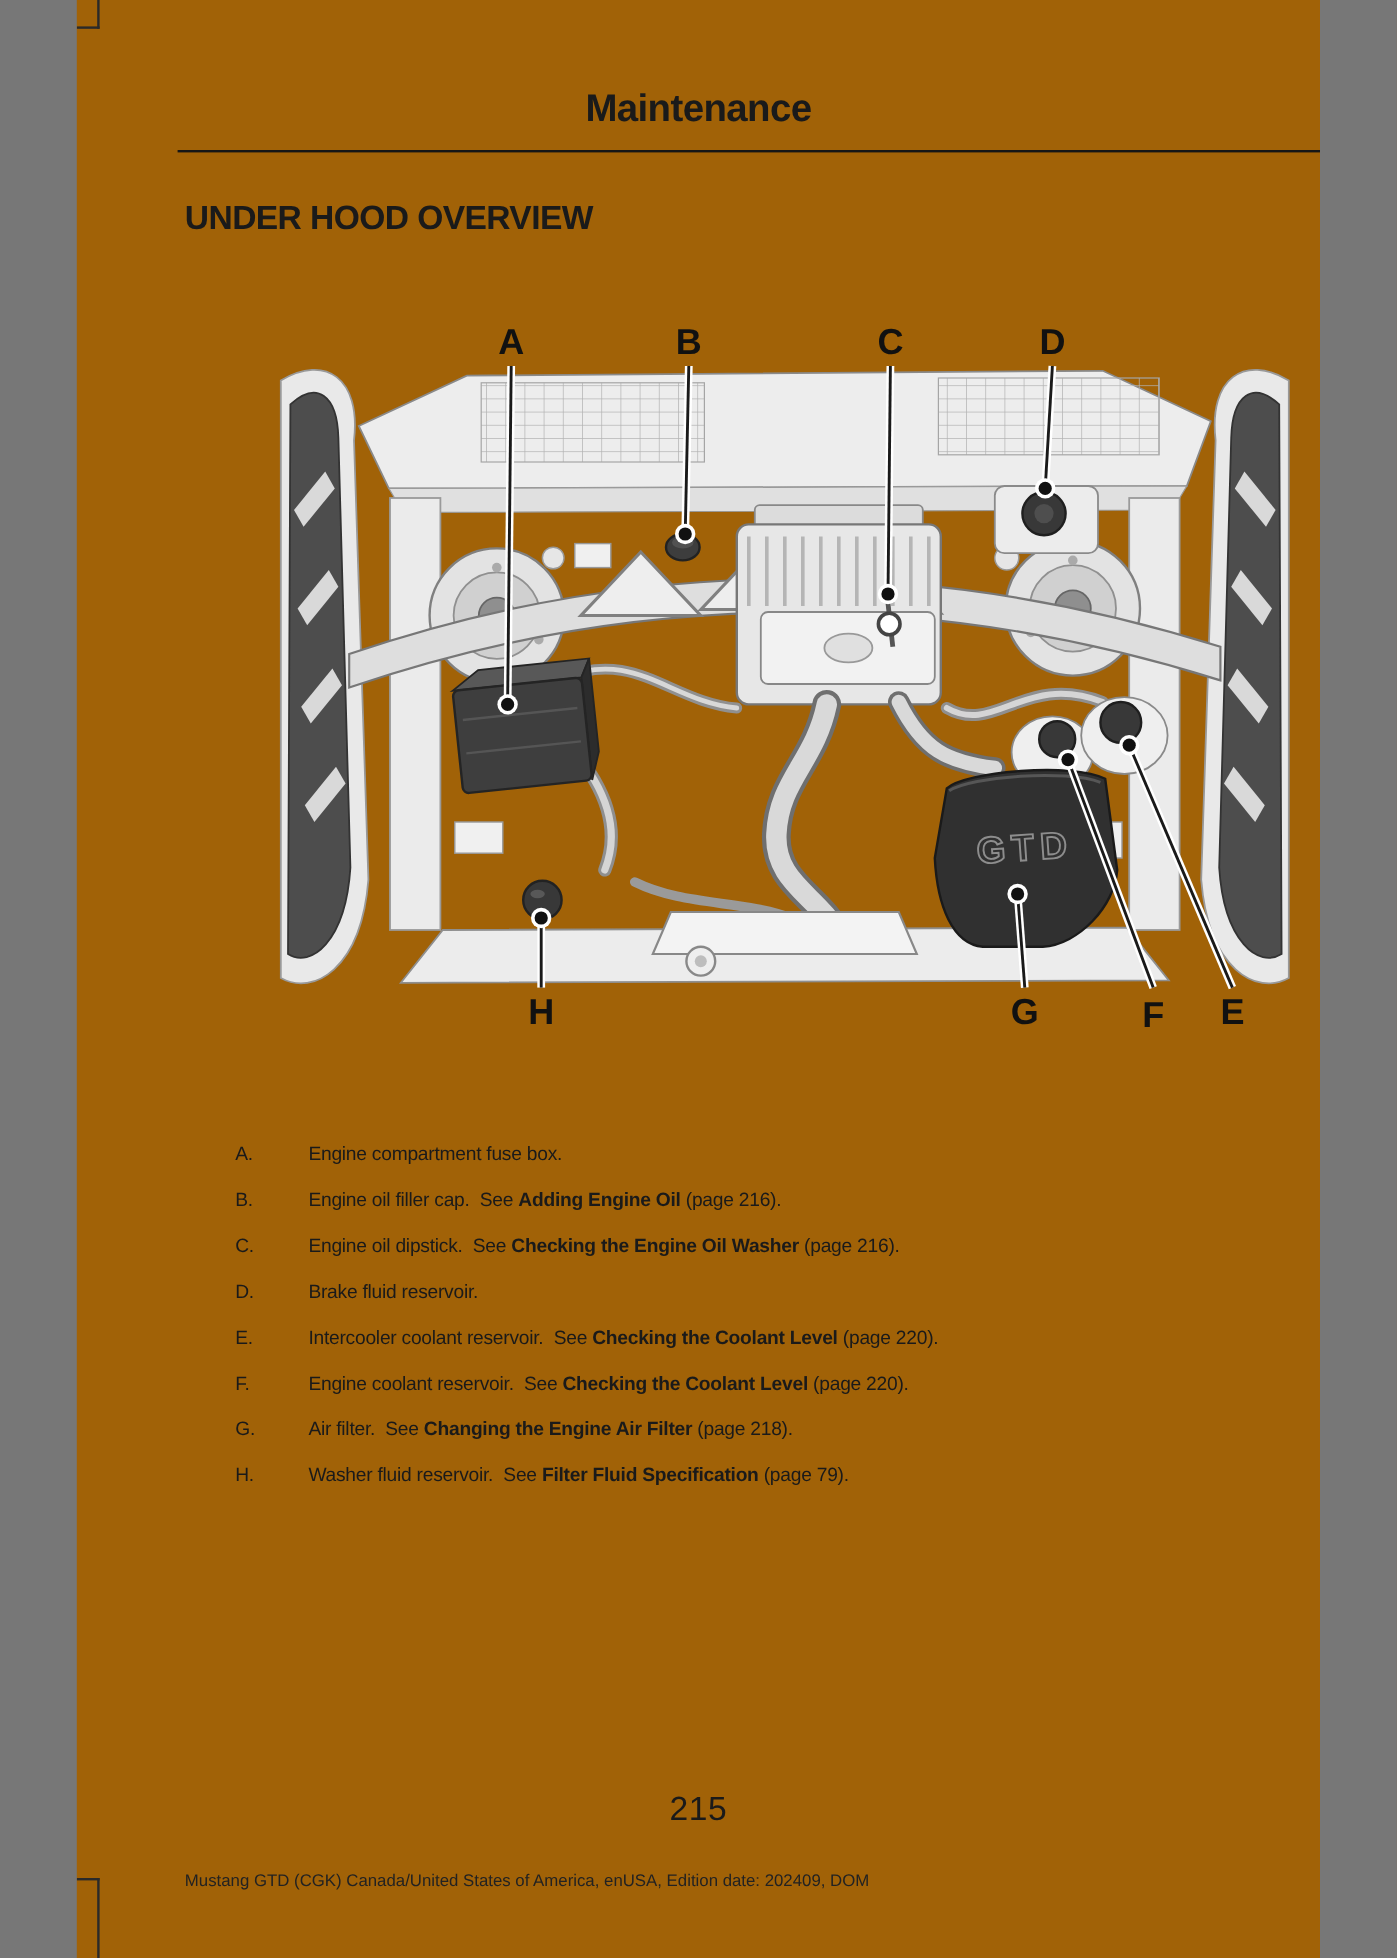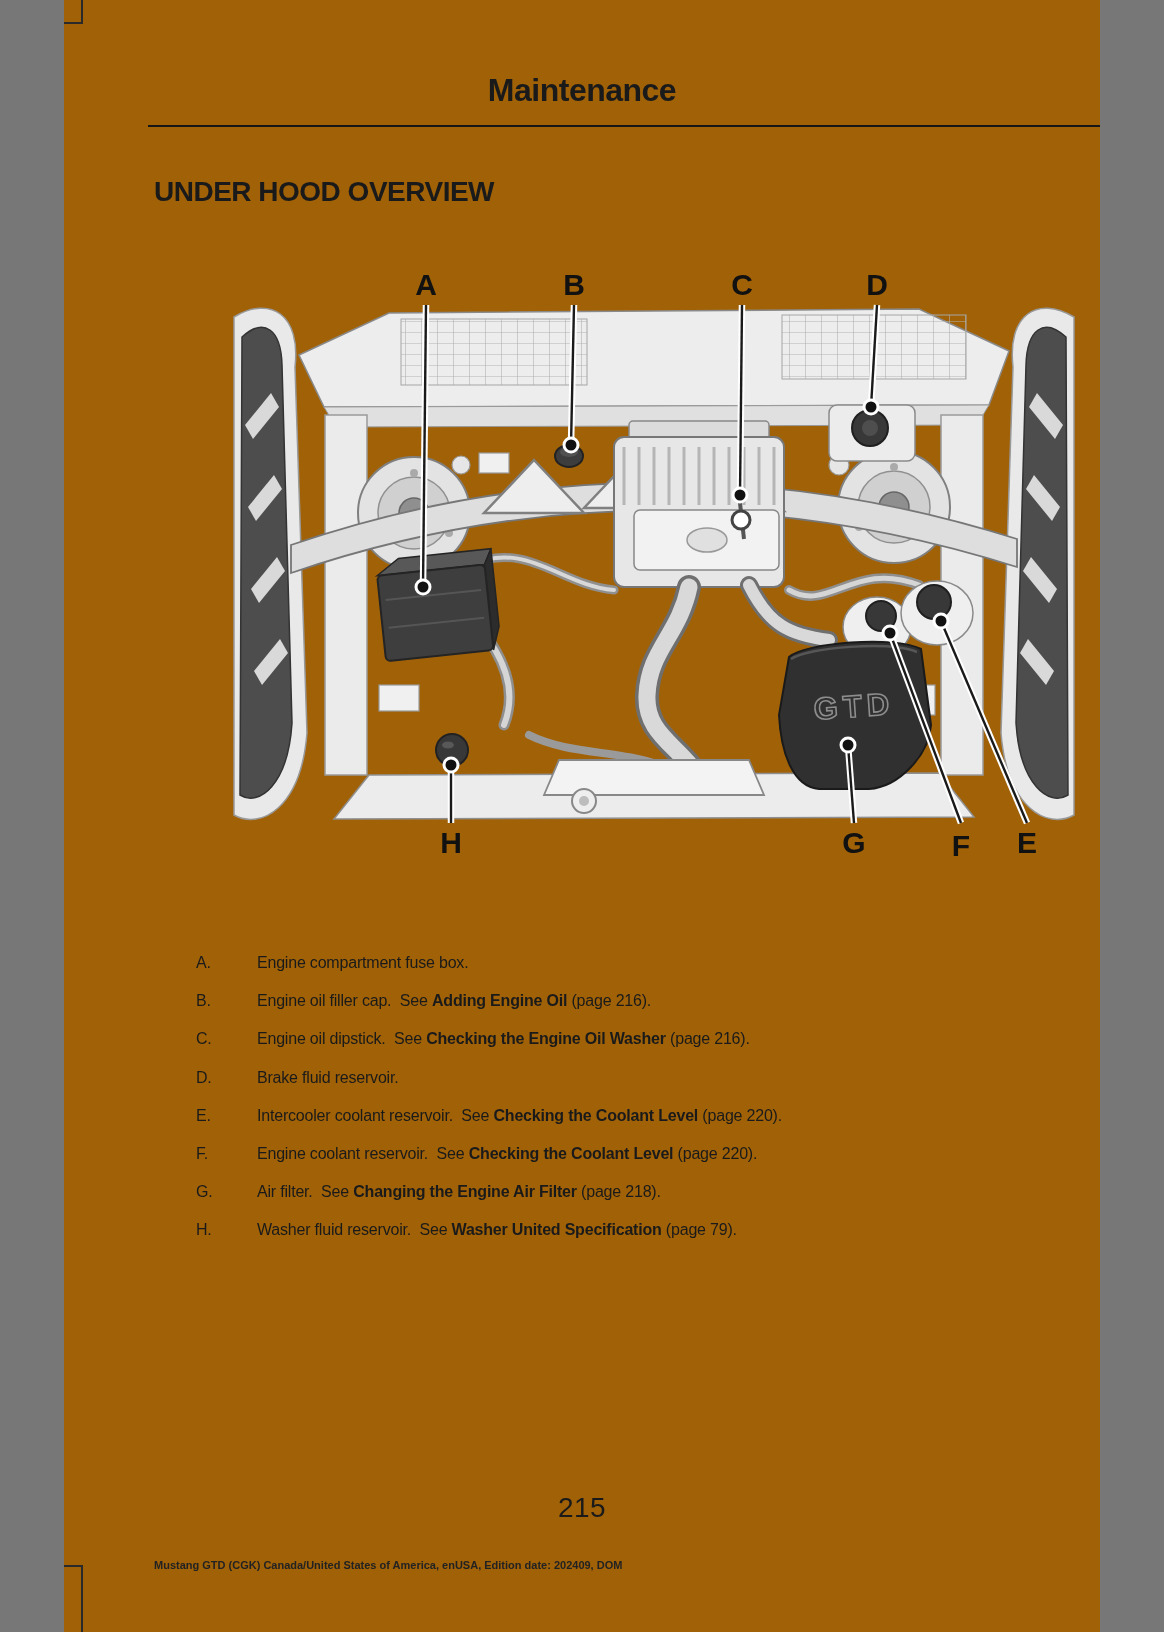--- a/index.html
+++ b/index.html
@@ -8,38 +8,38 @@
     font-family:"Liberation Sans", sans-serif;color:#1a1a1a;overflow:hidden;
     margin:0 auto;
   }
   .crop{position:absolute;background:#2a2a2a;}
   .title{
     position:absolute;top:72px;left:0;width:100%;text-align:center;
     font-size:32px;font-weight:bold;letter-spacing:-0.5px;
   }
   .rule{position:absolute;top:125px;left:84px;width:996px;height:2px;background:#161616;}
   .section{
-    position:absolute;top:176px;left:90px;
+    position:absolute;top:166px;left:90px;
     font-size:28px;font-weight:bold;letter-spacing:-0.5px;text-align:center;
   }
   .diagram{position:absolute;left:165px;top:255px;width:850px;height:605px;}
   .legend{
     position:absolute;left:132px;top:944px;width:930px;
     font-size:16px;letter-spacing:-0.2px;
   }
   .legend .row{line-height:38.2px;white-space:nowrap;}
   .legend .letter{display:inline-block;width:61px;}
   .legend b{font-weight:bold;text-align:right;}
   .pagenum{
     position:absolute;top:1492px;left:0;width:100%;text-align:center;
     font-size:28px;letter-spacing:0.5px;
   }
   .footer{
     position:absolute;top:1559px;left:90px;
-    font-size:11px;color:#222;letter-spacing:0;font-weight:bold;
+    font-size:14px;color:#222;letter-spacing:0;
   }
   svg text.lbl{font-family:"Liberation Sans",sans-serif;font-weight:bold;font-size:30px;fill:#111;}
   svg text.gtd{font-family:"Liberation Sans",sans-serif;font-weight:bold;font-size:31px;
     fill:none;stroke:#8d8d8d;stroke-width:1.6px;letter-spacing:5px;}
 </style>
 </head>
 <body>
 
 <div class="page">
 
@@ -261,20 +261,20 @@
     <div class="row">
       <span class="letter">E.</span><span>Intercooler coolant reservoir. &nbsp;See </span><b>Checking the Coolant Level</b><span> (page 220).</span>
     </div>
     <div class="row">
       <span class="letter">F.</span><span>Engine coolant reservoir. &nbsp;See </span><b>Checking the Coolant Level</b><span> (page 220).</span>
     </div>
     <div class="row">
       <span class="letter">G.</span><span>Air filter. &nbsp;See </span><b>Changing the Engine Air Filter</b><span> (page 218).</span>
     </div>
     <div class="row">
-      <span class="letter">H.</span><span>Washer fluid reservoir. &nbsp;See </span><b>Washer United Specification</b><span> (page 79).</span>
+      <span class="letter">H.</span><span>Washer fluid reservoir. &nbsp;See </span><b>Filter Fluid Specification</b><span> (page 79).</span>
     </div>
   </div>
 
   <div class="pagenum">215</div>
   <div class="footer">Mustang GTD (CGK) Canada/United States of America, enUSA, Edition date: 202409, DOM</div>
 
 </div>
 
 </body></html>

